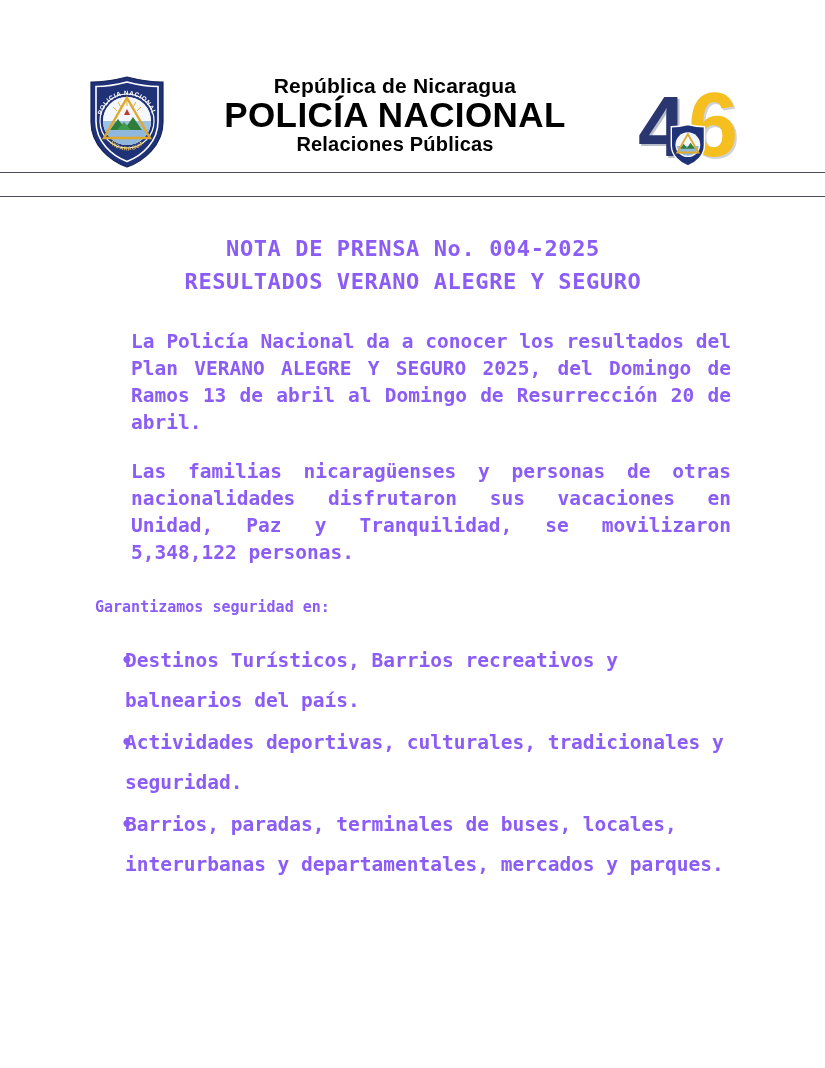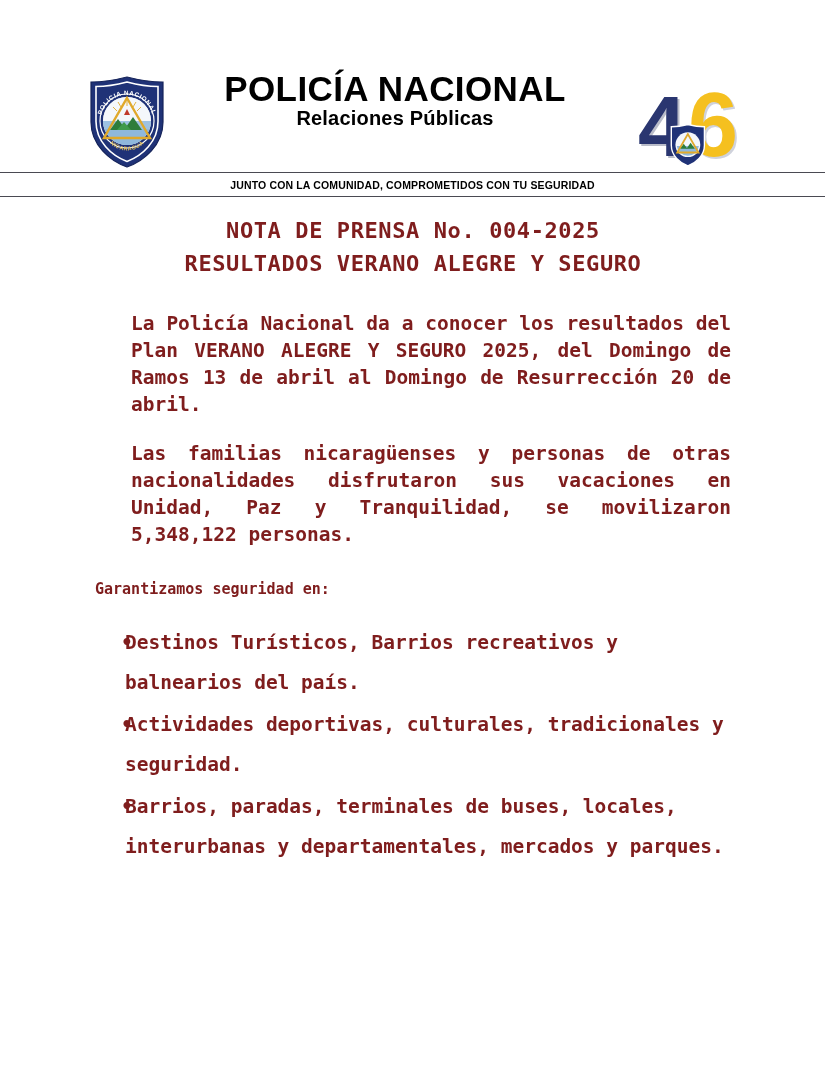--- a/index.html
+++ b/index.html
@@ -90,24 +90,24 @@
     letter-spacing: 0.15px;
     color: #000000;
     line-height: 20px;
     white-space: nowrap;
   }
 
   
   .body-area {
     position: absolute;
     left: 95px;
-    top: 214px;
+    top: 232px;
     width: 636px;
     font-family: "DejaVu Sans Mono", "Liberation Mono", monospace;
-    color: #7f1d1d;
+    color: #8b5cf6;
   }
   .doc-title {
     text-align: center;
     font-size: 22px;
     font-weight: bold;
     line-height: 33px;
     letter-spacing: 0.6px;
   }
   .doc-title .tl {
     display: block;
@@ -202,20 +202,21 @@
         </text>
 
         <path id="arcBot" d="M20 62 A24 24 0 0 0 62 62" fill="none"></path>
         <text font-family="'Liberation Sans', sans-serif" font-size="5.4" font-weight="bold" fill="#e8c45a" letter-spacing="0.5">
           <textPath href="#arcBot" startOffset="50%" text-anchor="middle">NICARAGUA</textPath>
         </text>
       </svg>
     </div>
 
     <div class="header-titles">
+      <div class="h-line1">República de Nicaragua</div>
       <div class="h-line2">POLICÍA NACIONAL</div>
       <div class="h-line3">Relaciones Públicas</div>
     </div>
 
     <div class="anniv">
       <svg viewBox="0 0 120 92" width="120" height="92" xmlns="http://www.w3.org/2000/svg">
 
         <text x="4" y="80" font-family="'Liberation Sans', sans-serif" font-size="86" font-weight="bold" fill="#b9bcc9">4</text>
         <text x="2" y="78" font-family="'Liberation Sans', sans-serif" font-size="86" font-weight="bold" fill="#2a3670">4</text>
 
@@ -228,21 +229,20 @@
           <path d="M17 48 h48 a24 24 0 0 1 -24 21 a24 24 0 0 1 -24 -21 z" fill="#8fb8dc"></path>
           <path d="M24 54 L32 43 L40 54 Z" fill="#2e7d3a"></path>
           <path d="M38 54 L47 41 L56 54 Z" fill="#2e7d3a"></path>
           <path d="M41 22 L64 62 L18 62 Z" fill="none" stroke="#e0a92b" stroke-width="4"></path>
         </g>
       </svg>
     </div>
   </div>
 
   <div class="rule rule-top"></div>
-  <div class="slogan">JUNTO CON LA COMUNIDAD, COMPROMETIDOS CON TU SEGURIDAD</div>
   <div class="rule rule-bot"></div>
 
   <div class="body-area">
 
     <div class="doc-title">
       <span class="tl">NOTA DE PRENSA No. 004-2025</span>
       <span class="tl">RESULTADOS VERANO ALEGRE Y SEGURO</span>
     </div>
 
     <p class="para first">La Policía Nacional da a conocer los resultados del Plan VERANO ALEGRE Y SEGURO 2025, del Domingo de Ramos 13 de abril al Domingo de Resurrección 20 de abril.</p>

